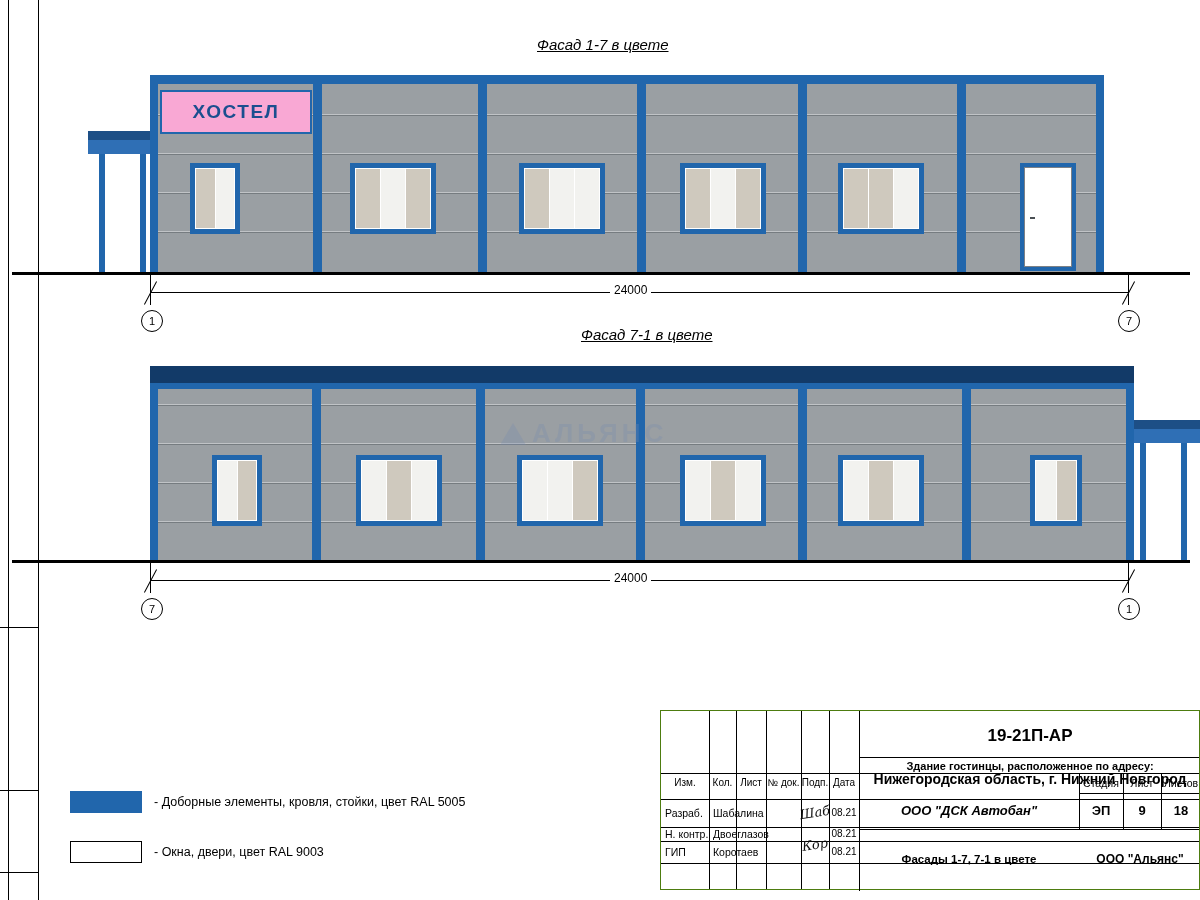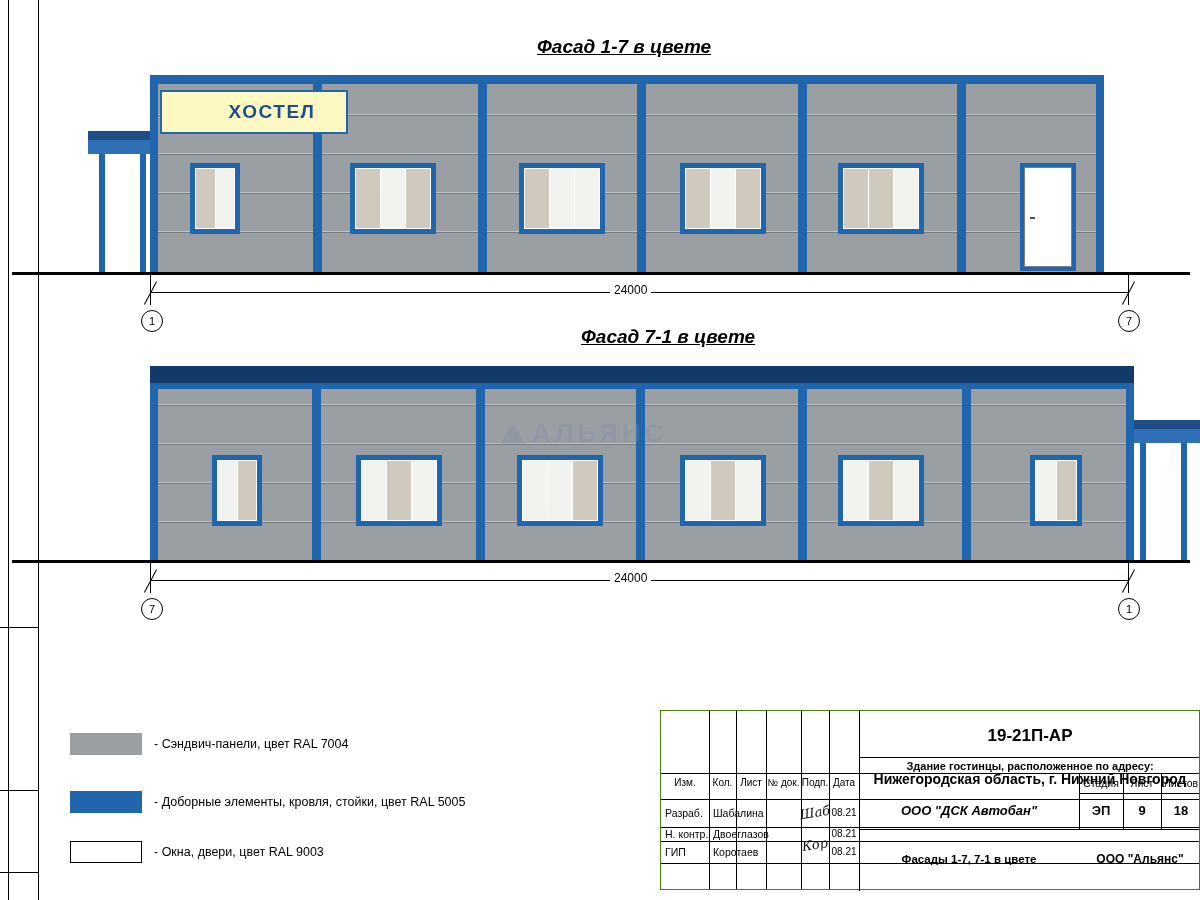--- a/index.html
+++ b/index.html
@@ -23,22 +23,22 @@
   
   .left-frame-v1 { position: absolute; left: 8px;  top: 0;   width: 1px; height: 900px; background: #000; }
   .left-frame-v2 { position: absolute; left: 38px; top: 0;   width: 1px; height: 900px; background: #000; }
   .left-frame-h1 { position: absolute; left: 0;  top: 627px; width: 39px; height: 1px; background: #000; }
   .left-frame-h2 { position: absolute; left: 0;  top: 790px; width: 39px; height: 1px; background: #000; }
   .left-frame-h3 { position: absolute; left: 0;  top: 872px; width: 39px; height: 1px; background: #000; }
 
   
   .fig-title {
     position: absolute;
-    font-size: 19px;
-    font-weight: bold;
+    font-size: 15px;
+    font-weight: normal;
     font-style: italic;
     text-decoration: underline;
     white-space: nowrap;
   }
   #title-1 { left: 537px; top: 36px; }
   #title-2 { left: 537px; top: 326px; margin-left: 44px; }
 
   
   .facade { position: absolute; }
 
@@ -119,26 +119,25 @@
   }
 
   
   .canopy-roof { position: absolute; background: #1d4f86; }
   .canopy-roof2 { position: absolute; background: #2f6fb5; }
   .canopy-post { position: absolute; background: #2166ac; }
 
   
   .logo {
     position: absolute;
-    background: #fef9c3;
+    background: #f9a8d4;
     border: 2px solid #2166ac;
     display: flex;
     align-items: center;
     justify-content: center;
-    padding-left: 36px;
   }
   .logo span {
     color: #1b4f8f;
     font-weight: bold;
     font-size: 19px;
     letter-spacing: 1.5px;
   }
 
   
   .dim-line { position: absolute; height: 1px; background: #000; }
@@ -406,24 +405,20 @@
     <div class="dim-ext" style="left:150px; top:563px; height:30px;"></div>
     <div class="dim-ext" style="left:1128px; top:563px; height:30px;"></div>
     <div class="dim-line" style="left:150px; top:580px; width:978px;"></div>
     <div class="dim-tick" style="left:150px; top:568px;"></div>
     <div class="dim-tick" style="left:1128px; top:568px;"></div>
     <div class="dim-text" style="left:610px; top:571px;">24000</div>
     <div class="axis-bub" style="left:141px; top:598px;">7</div>
     <div class="axis-bub" style="left:1118px; top:598px;">1</div>
   </div>
 
-  <div class="legend-item" style="left:70px; top:733px;">
-    <div class="legend-swatch sw-grey"></div>
-    <div class="legend-text">- Сэндвич-панели, цвет RAL 7004</div>
-  </div>
   <div class="legend-item" style="left:70px; top:791px;">
     <div class="legend-swatch sw-blue"></div>
     <div class="legend-text">- Доборные элементы, кровля, стойки, цвет RAL 5005</div>
   </div>
   <div class="legend-item" style="left:70px; top:841px;">
     <div class="legend-swatch sw-white"></div>
     <div class="legend-text">- Окна, двери, цвет RAL 9003</div>
   </div>
 
   <div class="stamp">

